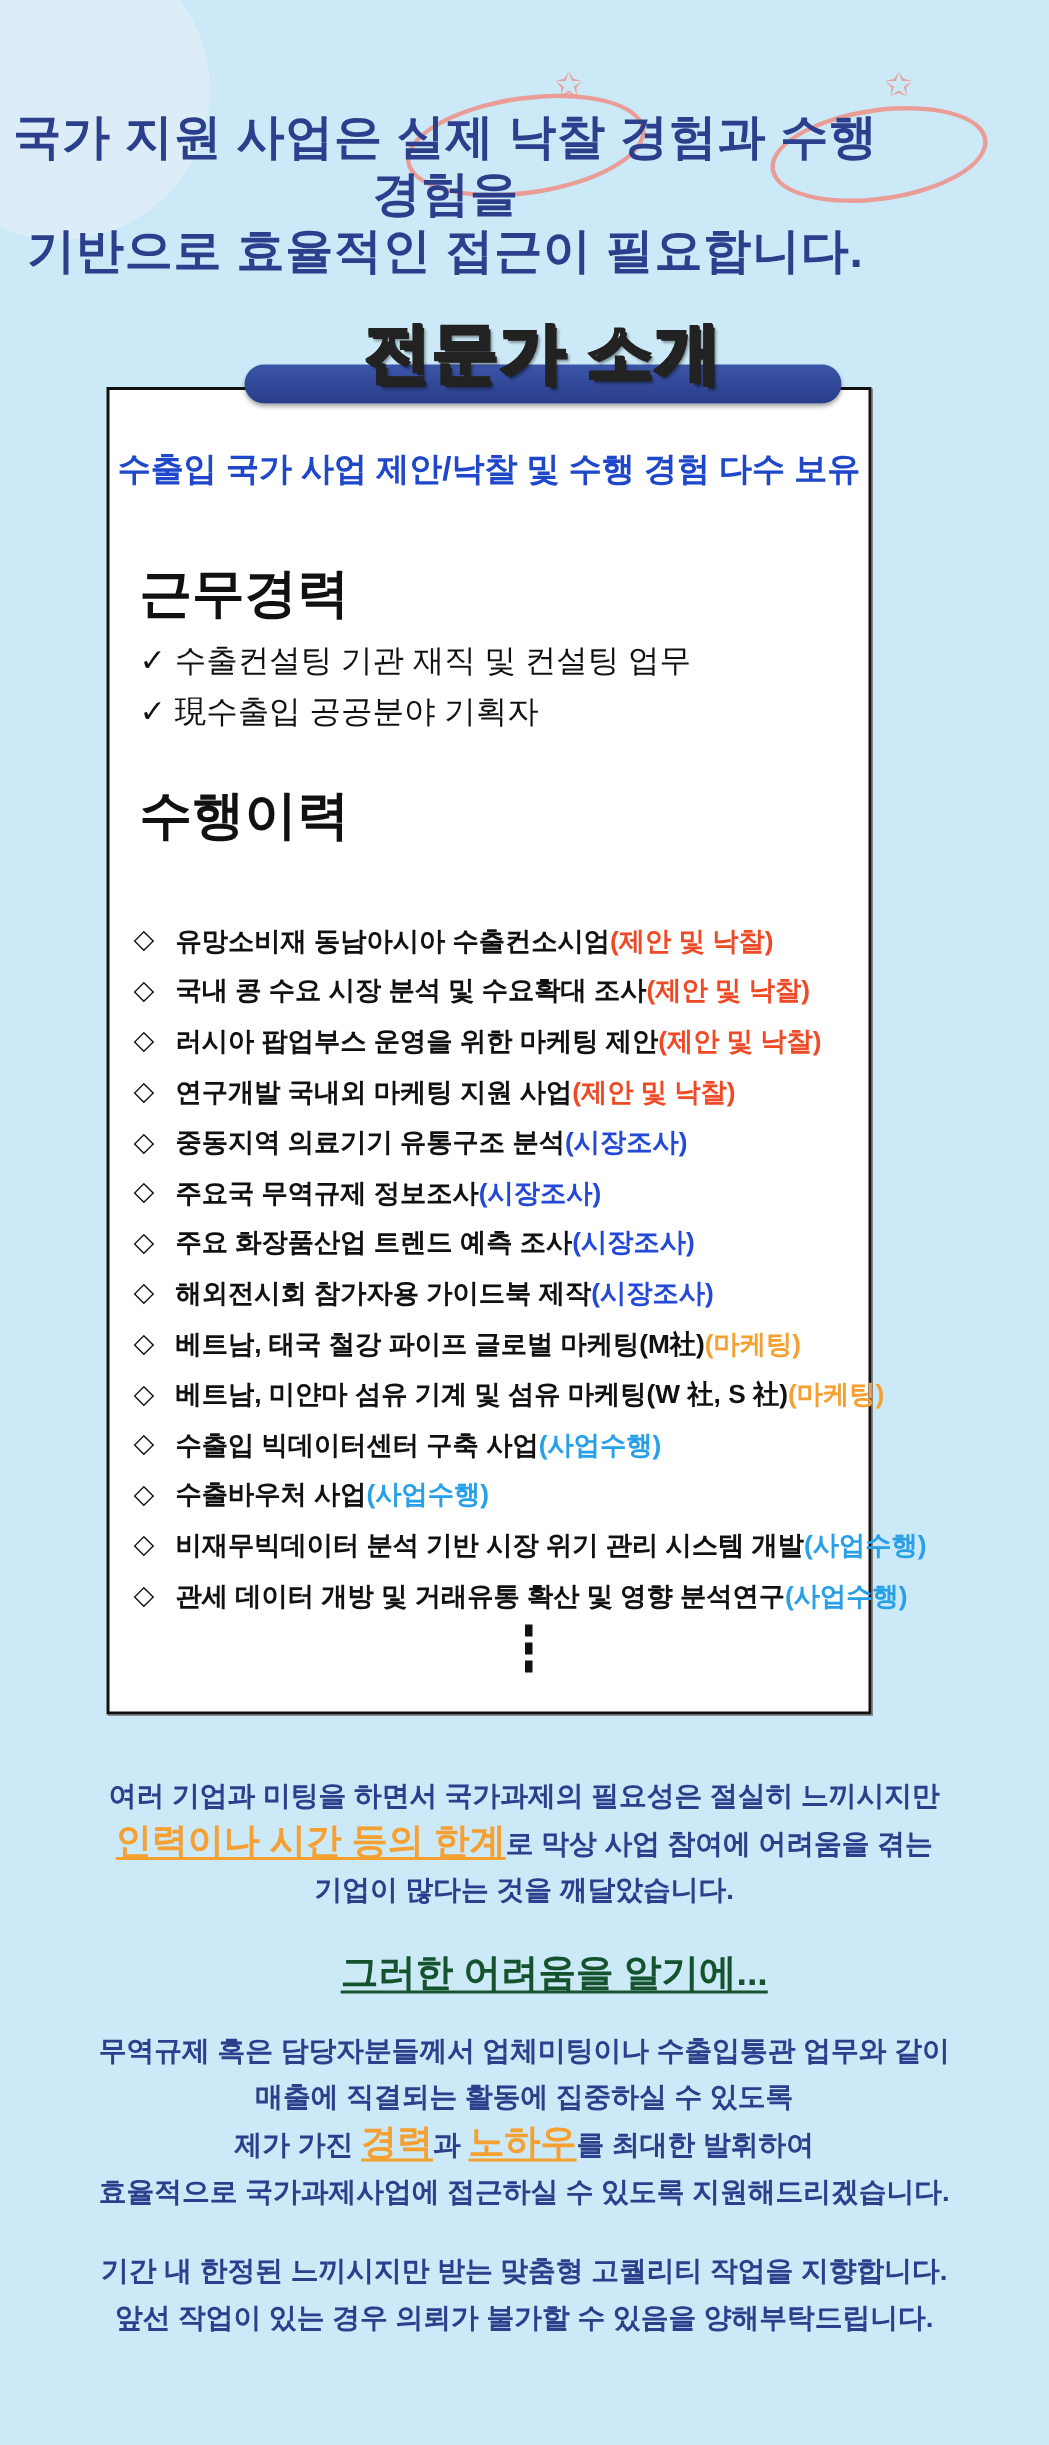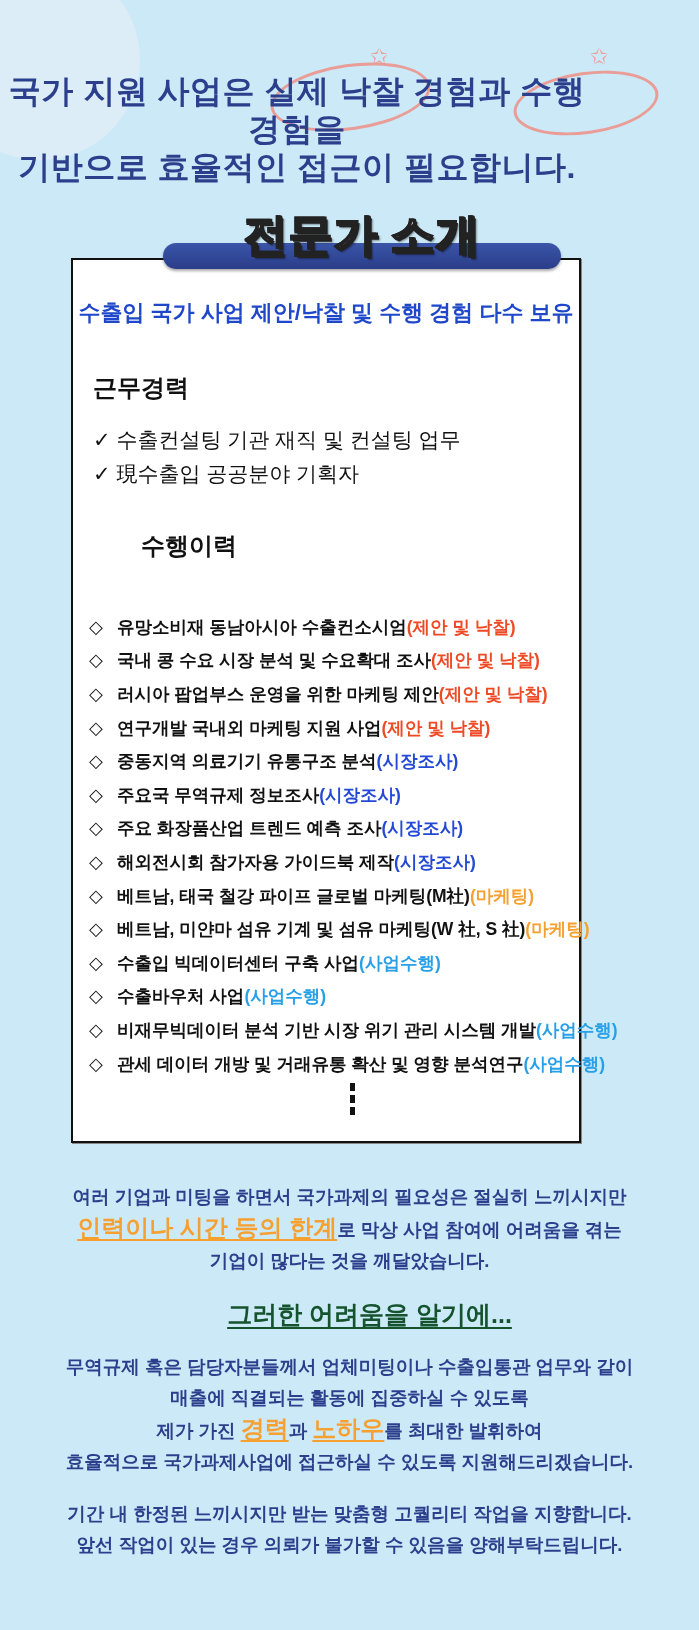--- a/index.html
+++ b/index.html
@@ -35,28 +35,27 @@
   .banner {
     position: absolute; left: 163px; top: 243px; width: 398px; height: 26px;
     border-radius: 14px; background: linear-gradient(#3b55a8, #2a3d89);
     box-shadow: 0 2px 3px rgba(0,0,0,0.35);
   }
   .banner-title {
     position: absolute; left: 163px; top: 206px; width: 398px; text-align: center;
     font-size: 44px; font-weight: 900; color: #ffffff; letter-spacing: 1px;
     -webkit-text-stroke: 2px #222;
     text-shadow: 2px 2px 0 #222, -1px -1px 0 #222, 3px 3px 2px rgba(0,0,0,0.4);
-    font-family: Liberation Serif, serif;
   }
   .box-sub {
     position: absolute; left: 0; top: 38px; width: 100%; text-align: center;
     color: #1f47c9; font-weight: bold; font-size: 22px;
   }
   .sec-title {
-    position: absolute; left: 20px; font-size: 24px; font-weight: bold; color: #111;
+    position: absolute; left: 20px; font-size: 35px; font-weight: bold; color: #111;
   }
   .career {
     position: absolute; left: 20px; font-size: 21px; font-weight: normal; color: #111;
   }
   .hist-list { position: absolute; left: 16px; top: 350px; margin: 0; padding: 0; list-style: none; }
   .hist-item {
     height: 33.6px; display: flex; align-items: center; font-size: 17.5px;
     font-weight: bold; color: #111; white-space: nowrap;
   }
   .diamond { width: 28px; display: inline-block; font-size: 18px; font-weight: normal; }
@@ -96,21 +95,21 @@
   <div>기반으로 효율적인 접근이 필요합니다.</div>
 </div>
 
 <div class="box">
   <div class="box-sub">수출입 국가 사업 제안/낙찰 및 수행 경험 다수 보유</div>
 
   <div class="sec-title" style="top:112px;">근무경력</div>
   <div class="career" style="top:166px;">✓ 수출컨설팅 기관 재직 및 컨설팅 업무</div>
   <div class="career" style="top:200px;">✓ 現수출입 공공분야 기획자</div>
 
-  <div class="sec-title" style="top:270px;margin-left:48px;">수행이력</div>
+  <div class="sec-title" style="top:260px;">수행이력</div>
 
   <ul class="hist-list">
     <li class="hist-item">
         <span class="diamond">◇</span>
         <span>유망소비재 동남아시아 수출컨소시엄</span>
         <span class="tag-red">(제안 및 낙찰)</span>
       </li>
     <li class="hist-item">
         <span class="diamond">◇</span>
         <span>국내 콩 수요 시장 분석 및 수요확대 조사</span>

